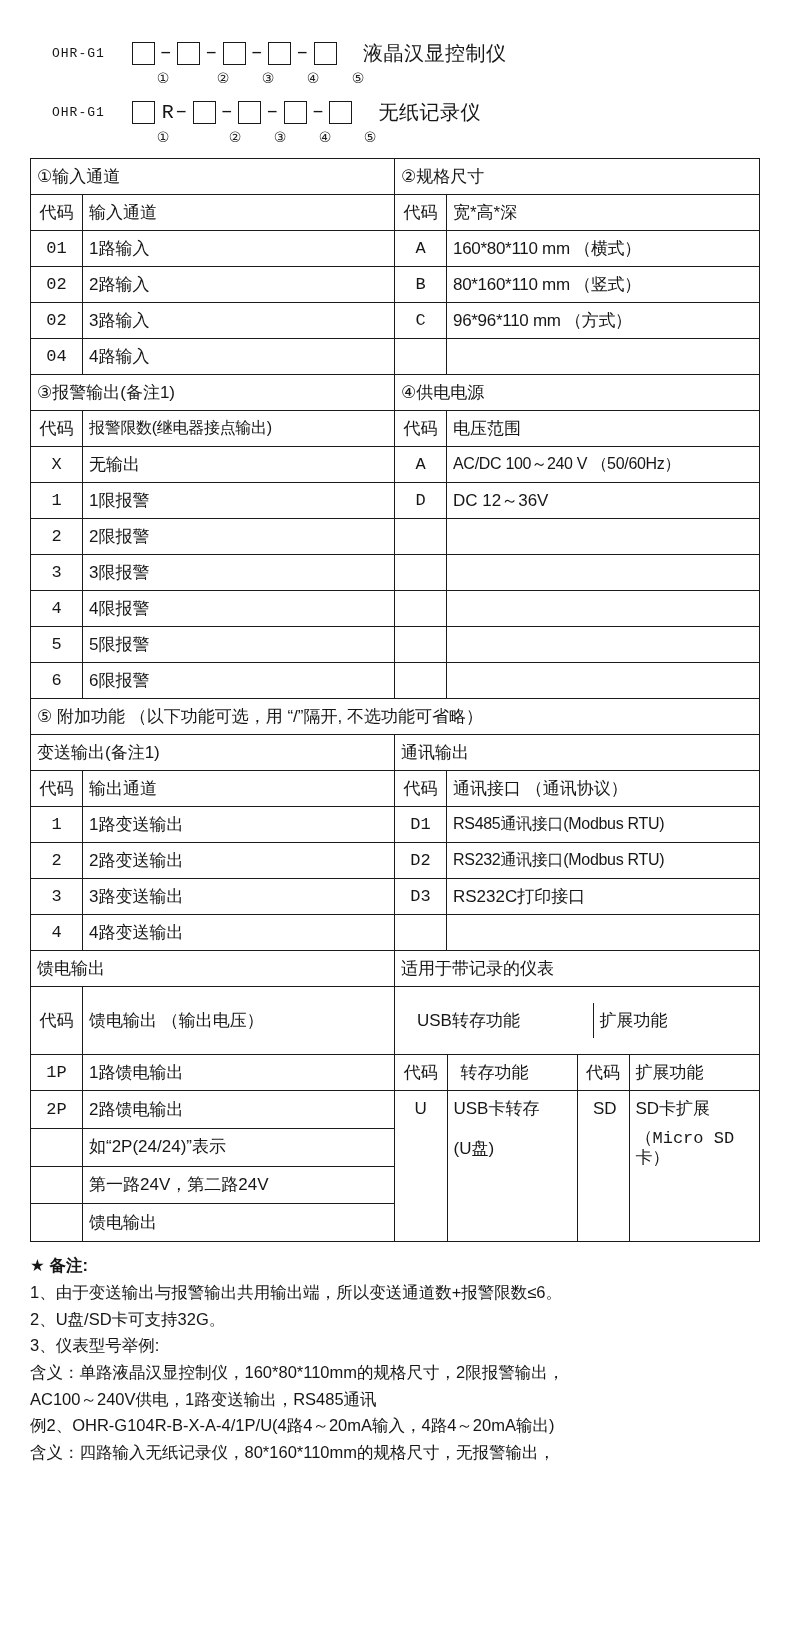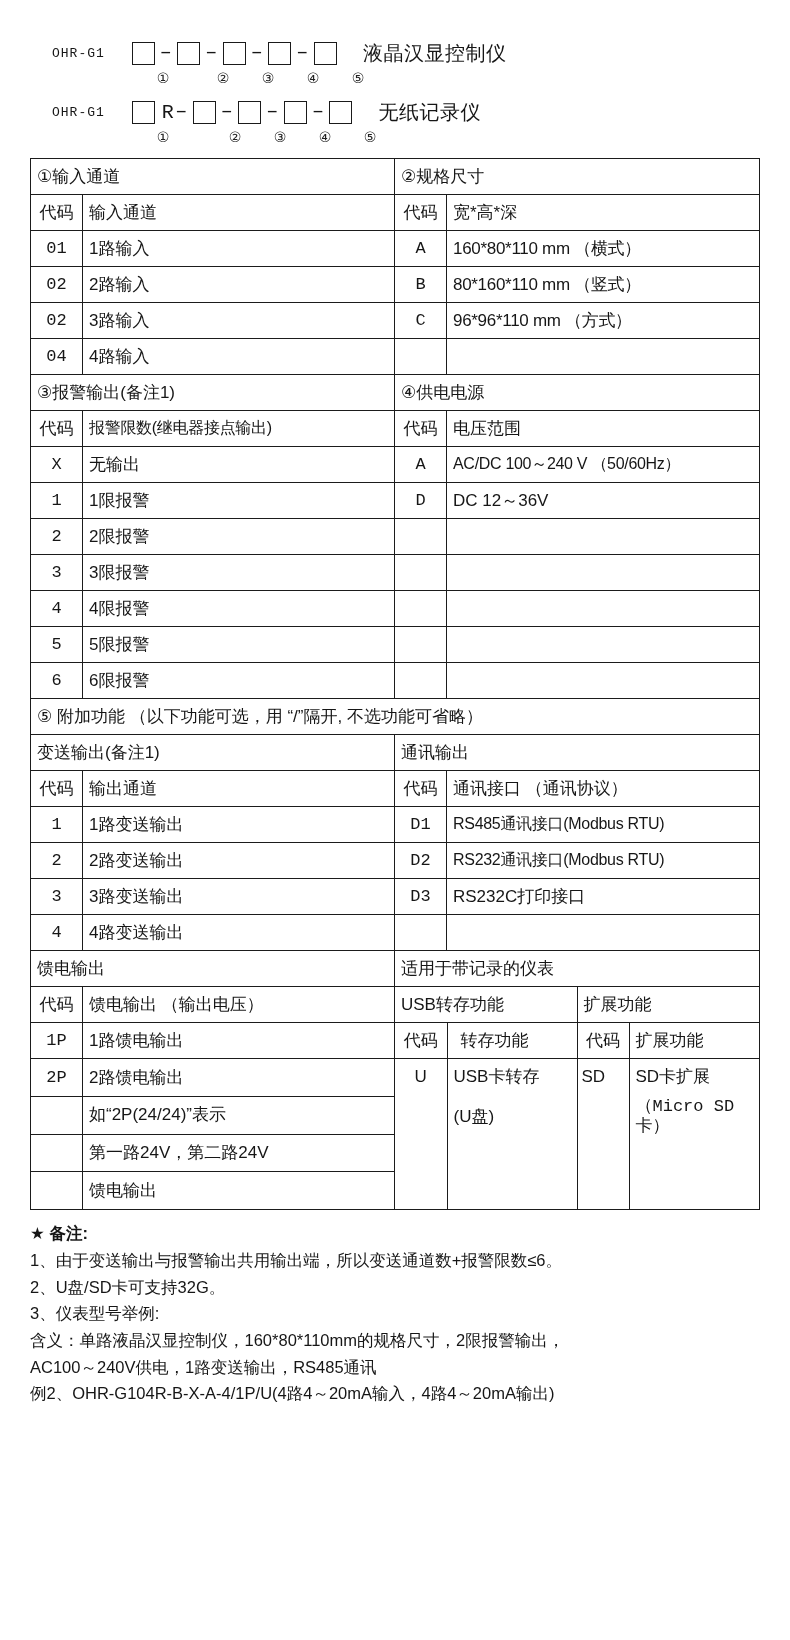--- a/index.html
+++ b/index.html
@@ -304,21 +304,21 @@
         <td></td>
       </tr>
 
       <tr>
         <td colspan="2">馈电输出</td>
         <td colspan="2">适用于带记录的仪表</td>
       </tr>
       <tr>
         <td class="codehdr">代码</td>
         <td>馈电输出 （输出电压）</td>
-        <td colspan="2" style="padding:0">
+        <td colspan="2" style="padding:16px">
           <table style="border-collapse:collapse;width:100%;table-layout:fixed">
             <colgroup>
                 <col style="width:182px">
                 <col style="width:183px">
               </colgroup>
             <tbody>
                 <tr>
               <td style="border:none;border-right:1.5px solid #1b1b1b;font-size:17px;padding:3px 6px;height:29px">USB转存功能</td>
               <td style="border:none;font-size:17px;padding:3px 6px;height:29px">扩展功能</td>
             </tr>
@@ -358,21 +358,21 @@
             <colgroup>
                 <col style="width:52px">
                 <col style="width:130px">
                 <col style="width:52px">
                 <col style="width:131px">
               </colgroup>
             <tbody>
                 <tr>
               <td style="border:none;border-right:1.5px solid #1b1b1b;font-size:17px;padding:3px 4px;height:29px;text-align:center;vertical-align:middle">U</td>
               <td style="border:none;border-right:1.5px solid #1b1b1b;font-size:17px;padding:3px 6px;height:29px;vertical-align:middle">USB卡转存</td>
-              <td style="border:none;border-right:1.5px solid #1b1b1b;font-size:17px;padding:3px 4px;height:29px;text-align:left;vertical-align:middle">SD</td>
+              <td style="border:none;border-right:1.5px solid #1b1b1b;font-size:17px;padding:3px 12px;height:29px;text-align:right;vertical-align:middle">SD</td>
               <td style="border:none;font-size:17px;padding:3px 6px;height:29px;vertical-align:middle">SD卡扩展</td>
             </tr>
             <tr>
               <td style="border:none;border-right:1.5px solid #1b1b1b;height:29px"></td>
               <td style="border:none;border-right:1.5px solid #1b1b1b;font-size:17px;padding:3px 6px;height:29px;vertical-align:middle">(U盘)</td>
               <td style="border:none;border-right:1.5px solid #1b1b1b;height:29px"></td>
               <td class="mono" style="border:none;padding:3px 6px;height:29px;vertical-align:middle">（Micro SD卡）</td>
             </tr>
             <tr>
               <td style="border:none;border-right:1.5px solid #1b1b1b;height:29px"></td>
@@ -406,15 +406,16 @@
   </table>
 
   <div class="notes">
     <div class="star">★ 备注:</div>
     <div>1、由于变送输出与报警输出共用输出端，所以变送通道数+报警限数≤6。</div>
     <div>2、U盘/SD卡可支持32G。</div>
     <div>3、仪表型号举例:</div>
     <div>含义：单路液晶汉显控制仪，160*80*110mm的规格尺寸，2限报警输出，</div>
     <div>AC100～240V供电，1路变送输出，RS485通讯</div>
     <div>例2、OHR-G104R-B-X-A-4/1P/U(4路4～20mA输入，4路4～20mA输出)</div>
+    <div>含义：四路输入无纸记录仪，80*160*110mm的规格尺寸，无报警输出，</div>
   </div>
 
 </div>
 
 </body></html>

